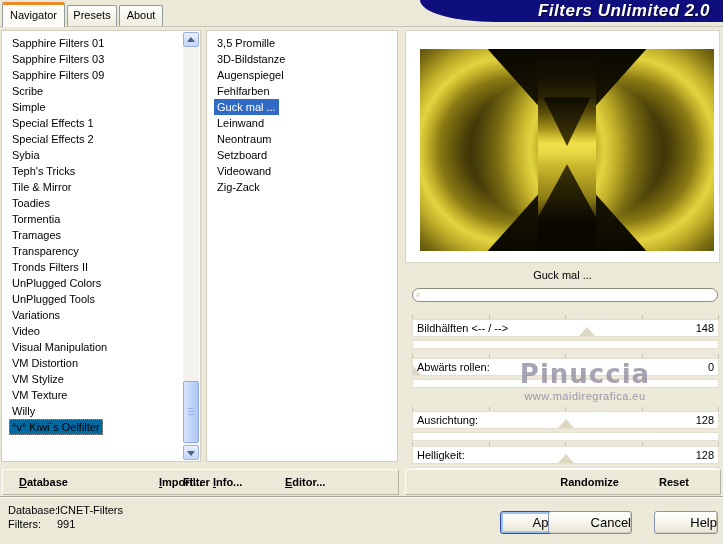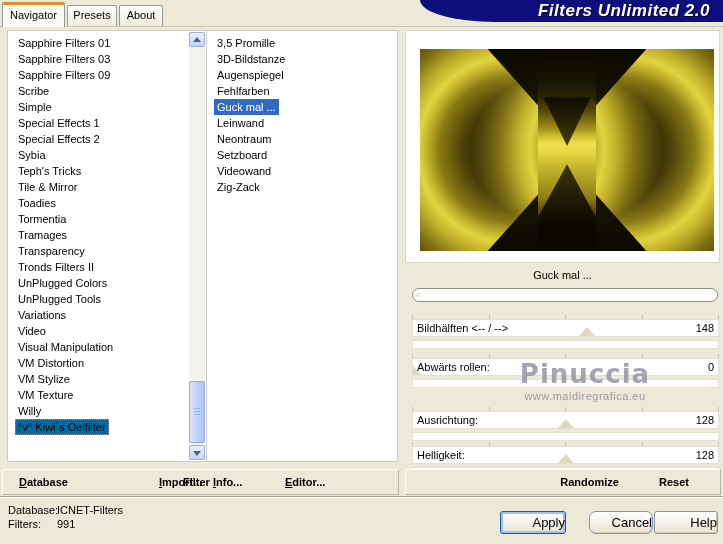--- a/index.html
+++ b/index.html
@@ -19,21 +19,21 @@
   .tab:nth-child(2) { left:67px; width:50px; }
   .tab:nth-child(3) { left:119px; width:44px; }
   .banner { position:absolute; right:0; top:0; left:420px; height:22px; background:#0e0e7d;
             border-bottom-left-radius:75px 22px; z-index:2; }
   .banner-title { position:absolute; right:13px; top:0; line-height:22px; color:#fff;
             font-size:17px; font-weight:bold; font-style:italic; letter-spacing:.5px;
             text-shadow:1px 1px 0 #05053a; white-space:nowrap; }
 
   
   .listbox { position:absolute; top:30px; background:#fff; border:1px solid #d2cfc0; overflow:hidden; }
-  .nav-list { left:7px;  width:200px; height:432px; padding:4px 20px 0 0; }
+  .nav-list { left:1px;  width:200px; height:432px; padding:4px 20px 0 0; }
   .filter-list { left:206px; width:192px; height:432px; padding-top:4px; }
   .row { height:16px; line-height:16px; padding-left:7px; white-space:nowrap; overflow:hidden; cursor:default; }
   .row .txt { display:inline-block; line-height:14px; padding:0 2px; border:1px solid transparent; }
   .nav-list .row.selected .txt { background:#0369a1; border:1px dotted #9a9a9a; }
   .filter-list .row.selected .txt { background:#316ac5; color:#fff; border:none; padding:1px 3px; }
 
   
   .vscroll { position:absolute; right:1px; top:1px; bottom:1px; width:16px; background:#f3f2ec; }
   .sb-btn { position:absolute; left:0; width:16px; height:15px; border:1px solid #9ab1e0; border-radius:2px;
             background:linear-gradient(180deg,#eaf1fe,#c3d4f8); }
@@ -110,21 +110,21 @@
 
   
   .status-sep { position:absolute; left:0; top:496px; width:723px; height:2px;
                 background:linear-gradient(#a5a195 50%,#fffef6 50%); }
   .status-text { position:absolute; white-space:nowrap; }
   .btn { position:absolute; top:511px; height:23px; border-radius:3px; border:1px solid #8494b2;
          background:linear-gradient(180deg,#fff 0%,#f6f4ea 50%,#e8e5d4 100%);
          box-shadow:inset -1px -1px 0 #cfccba; font-size:13px; text-align:right; line-height:21px; cursor:default; }
   .btn.default { border-color:#2a4f9d; box-shadow:inset 0 0 0 2px #9ec1f5; }
   .btn.apply  { left:500px; width:66px; }
-  .btn.cancel { left:589px; width:64px;border-radius:7px; }
+  .btn.cancel { left:548px; width:84px; }
   .btn.help   { left:654px; width:64px; }
 </style>
 </head>
 <body>
 
 <div class="dialog">
 
   <div class="tabrow">
     <div class="tab active">
       <span>Navigator</span>

